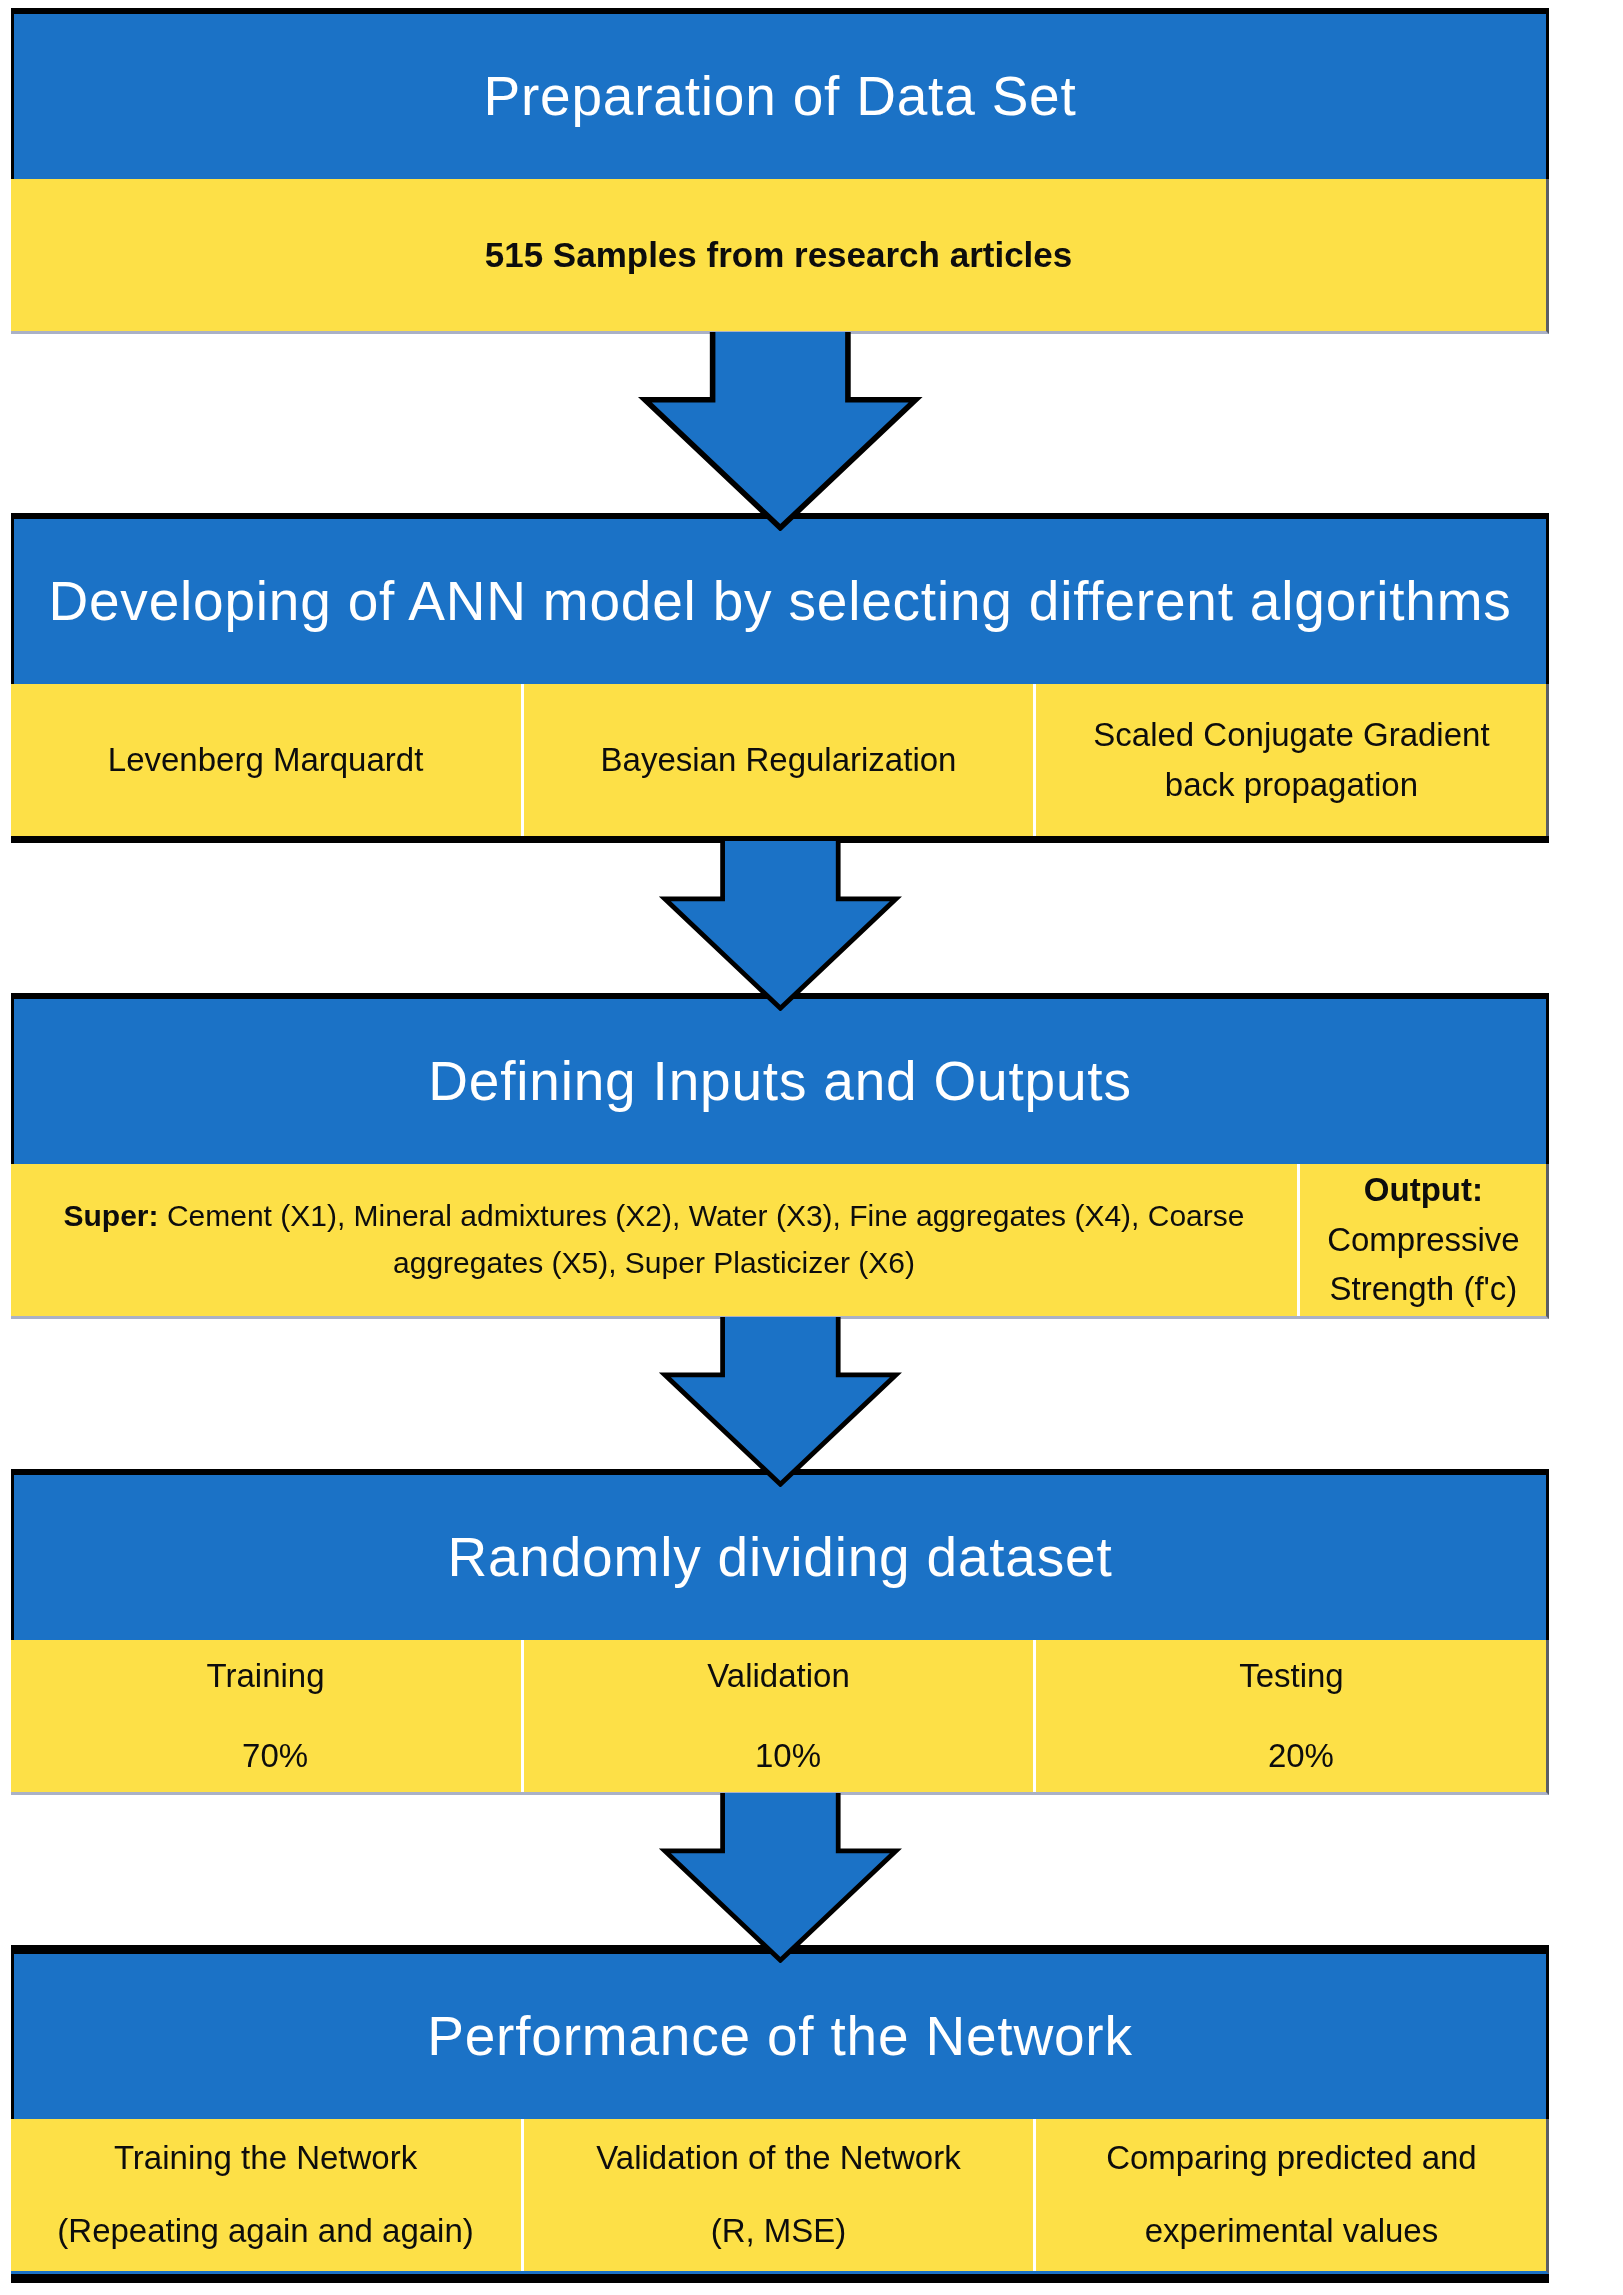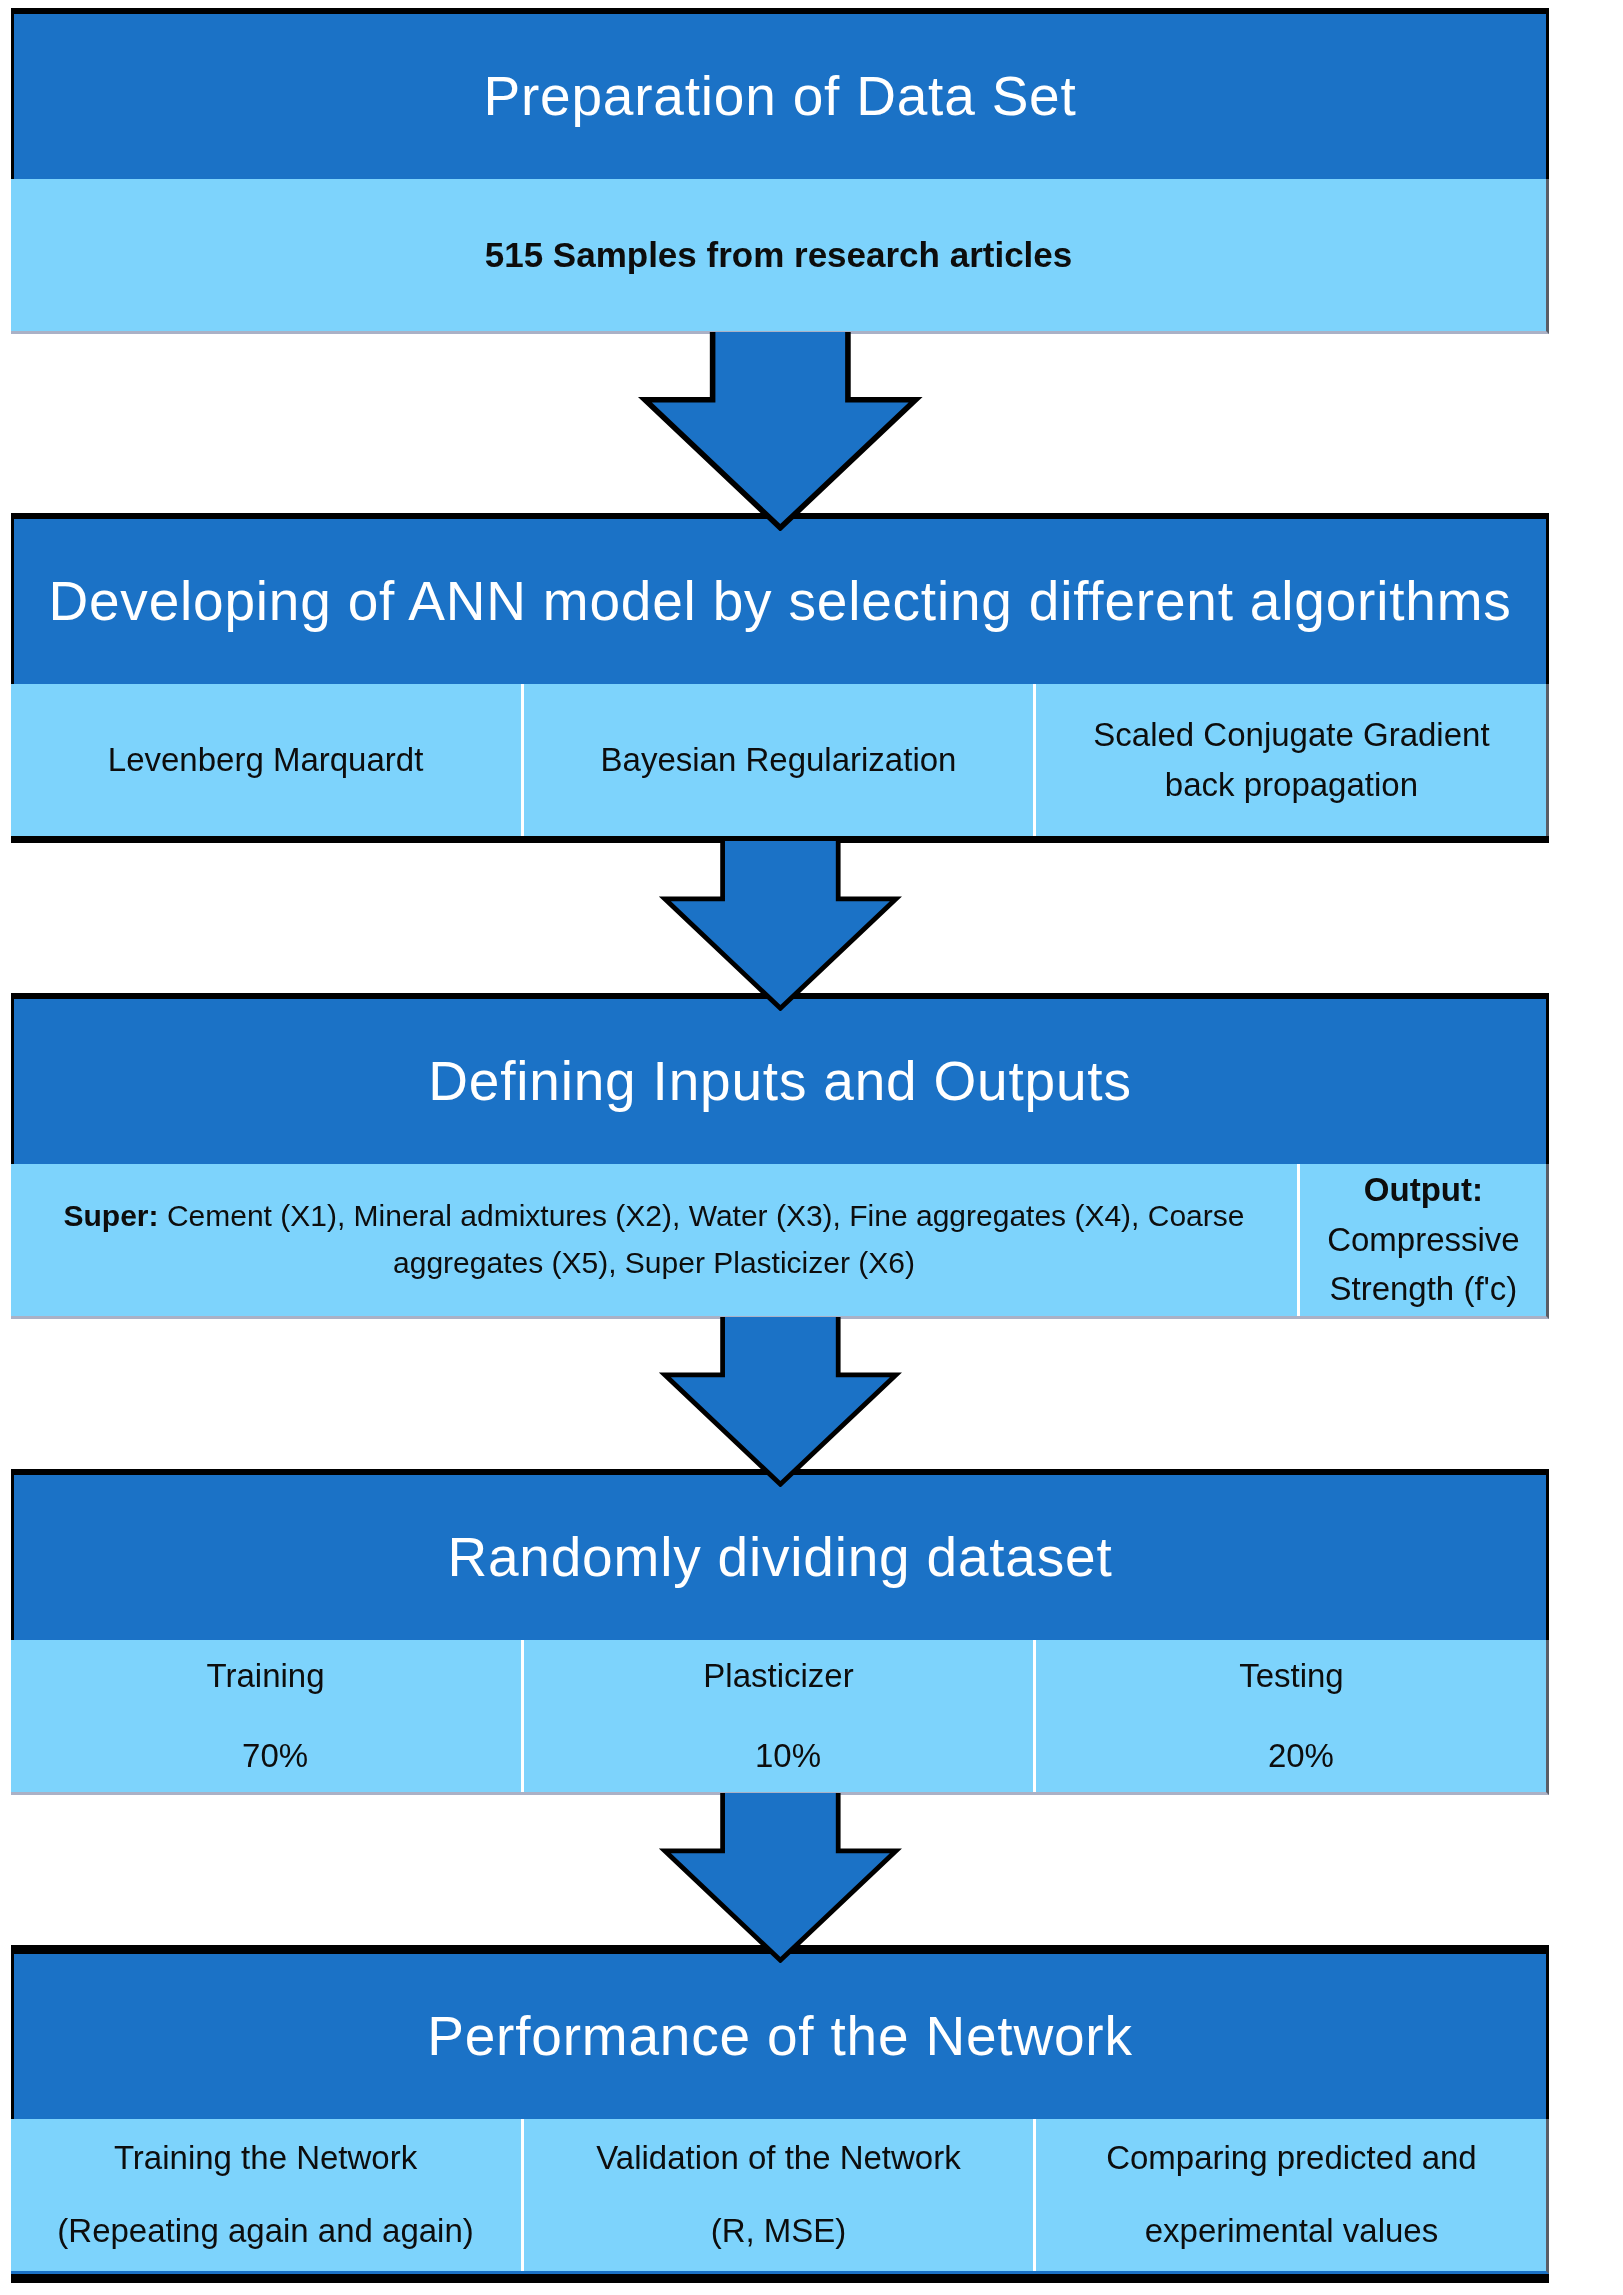--- a/index.html
+++ b/index.html
@@ -23,21 +23,21 @@
     text-align:center;
   }
   .hdr .title{
     color:#ffffff;
     font-size:55px;
     letter-spacing:0.8px;
     line-height:1.1;
   }
   .light{
     height:152px;
-    background:#7dd3fc;
+    background:#fde047;
     display:flex;
     align-items:stretch;
     border-right:3px solid #5a5e66;
     border-bottom:3px solid #aab1c6;
   }
   .block.b2 .light,
   .block.b5 .light{border-bottom:none;}
   .block.b2{border-bottom:7.6px solid #000;}
   .block.b5{border-bottom:9px solid #000;}
   .block.b5 .light{border-bottom:3.8px solid #1b72c6;}
@@ -149,21 +149,21 @@
   <section class="block b4 gap-wide">
     <div class="hdr">
       <span class="title">Randomly dividing dataset</span>
     </div>
     <div class="light">
       <div class="cell">
         <span class="line">Training</span>
         <span class="line">70%</span>
       </div>
       <div class="cell">
-        <span class="line">Plasticizer</span>
+        <span class="line">Validation</span>
         <span class="line">10%</span>
       </div>
       <div class="cell">
         <span class="line">Testing</span>
         <span class="line">20%</span>
       </div>
     </div>
   </section>
 
   <div class="gap">

